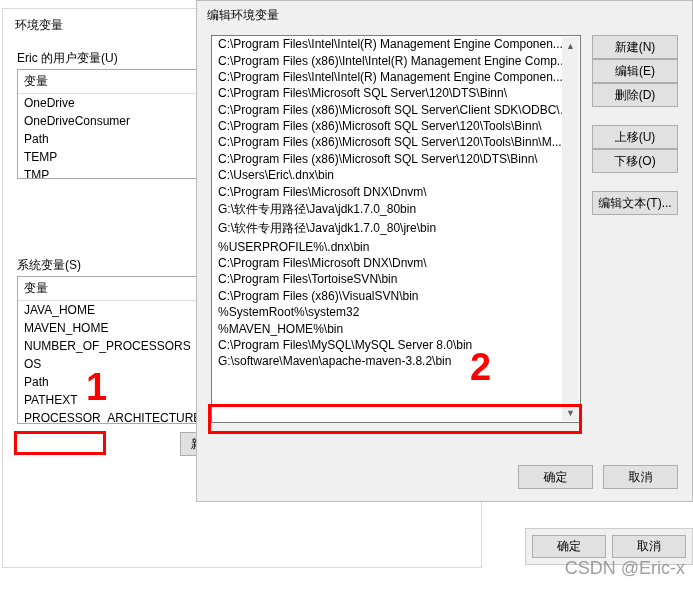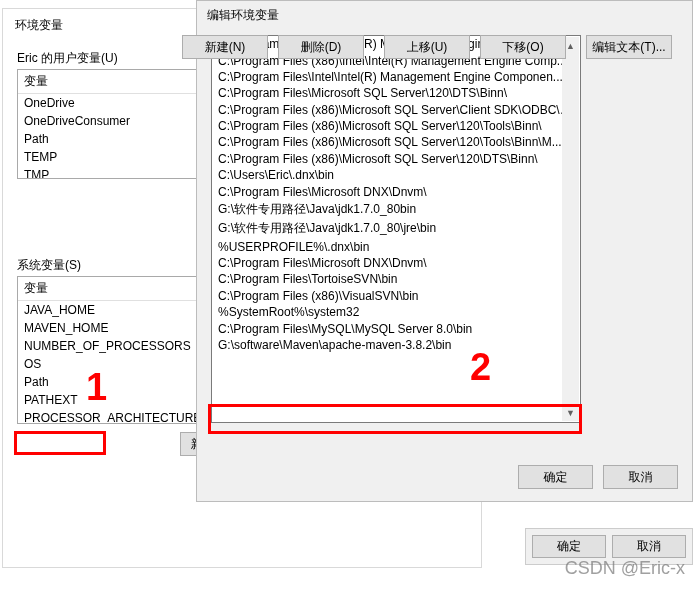--- a/index.html
+++ b/index.html
@@ -23,21 +23,21 @@
 
 .dlg-edit{position:absolute;left:196px;top:0;width:497px;height:502px;border:1px solid #bcbcbc;background:#f0f0f0}
 .dlg-edit .titlebar{padding:6px 10px 10px;color:#000}
 .pathpane{position:absolute;left:14px;top:34px;width:370px;height:388px;border:1px solid #7a7a7a;background:#fff;overflow:hidden}
 .pathpane .line{padding:1.2px 6px;white-space:nowrap;overflow:hidden;text-overflow:ellipsis;color:#000}
 .scroll{position:absolute;right:1px;top:1px;bottom:1px;width:17px;background:#f0f0f0}
 .scroll .arrow{position:absolute;left:0;width:17px;height:17px;display:flex;align-items:center;justify-content:center;color:#606060;font-size:9px}
 .scroll .arrow.up{top:0}
 .scroll .arrow.dn{bottom:0}
 
-.sidebuttons{position:absolute;right:20px;top:34px;display:flex;flex-direction:row;gap:10px}
+.sidebuttons{position:absolute;right:14px;top:34px;display:flex;flex-direction:column;}
 .sidebuttons .btn{width:86px;height:24px}
 .gap{height:18px}
 
 .dlg-edit .footer{position:absolute;left:0;right:0;bottom:12px;display:flex;gap:10px;justify-content:flex-end;padding-right:14px}
 
 
 .redbox{position:absolute;border:3px solid #ff0000;pointer-events:none}
 .rednum{position:absolute;color:#ff0000;font-weight:bold;font-size:38px;font-family:Arial;pointer-events:none}
 
 
@@ -100,30 +100,32 @@
     <div class="line">C:\Program Files (x86)\Microsoft SQL Server\120\DTS\Binn\</div>
     <div class="line">C:\Users\Eric\.dnx\bin</div>
     <div class="line">C:\Program Files\Microsoft DNX\Dnvm\</div>
     <div class="line">G:\软件专用路径\Java\jdk1.7.0_80bin</div>
     <div class="line">G:\软件专用路径\Java\jdk1.7.0_80\jre\bin</div>
     <div class="line">%USERPROFILE%\.dnx\bin</div>
     <div class="line">C:\Program Files\Microsoft DNX\Dnvm\</div>
     <div class="line">C:\Program Files\TortoiseSVN\bin</div>
     <div class="line">C:\Program Files (x86)\VisualSVN\bin</div>
     <div class="line">%SystemRoot%\system32</div>
+    <div class="line">%MAVEN_HOME%\bin</div>
     <div class="line">C:\Program Files\MySQL\MySQL Server 8.0\bin</div>
     <div class="line">G:\software\Maven\apache-maven-3.8.2\bin</div>
     <div class="scroll">
       <div class="arrow up">▲</div>
       <div class="arrow dn">▼</div>
     </div>
   </div>
 
   <div class="sidebuttons">
     <div class="btn">新建(N)</div>
+    <div class="btn">编辑(E)</div>
     <div class="btn">删除(D)</div>
     <div class="gap"></div>
     <div class="btn">上移(U)</div>
     <div class="btn">下移(O)</div>
     <div class="gap"></div>
     <div class="btn">编辑文本(T)...</div>
   </div>
 
   <div class="footer">
     <div class="btn">确定</div>

